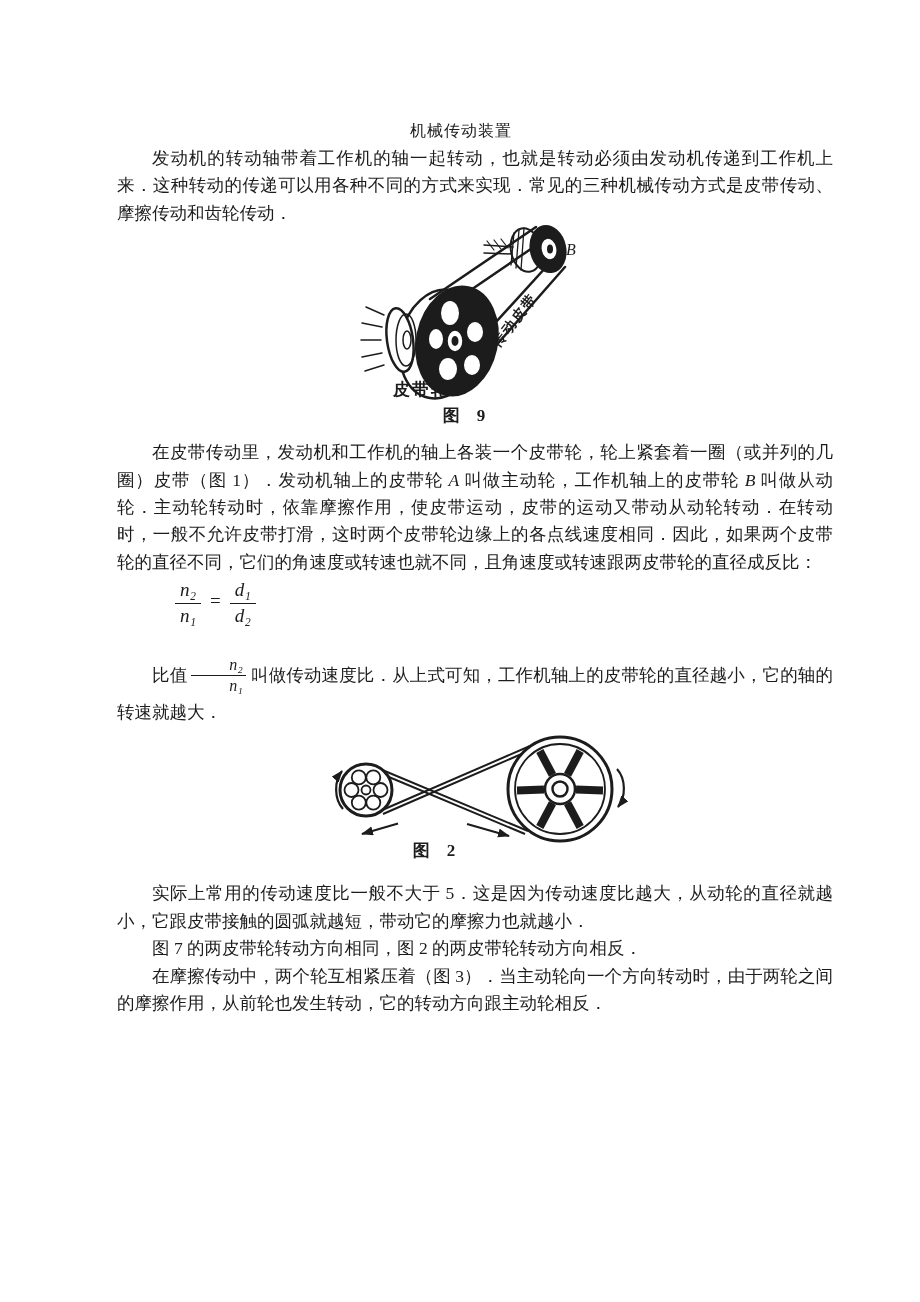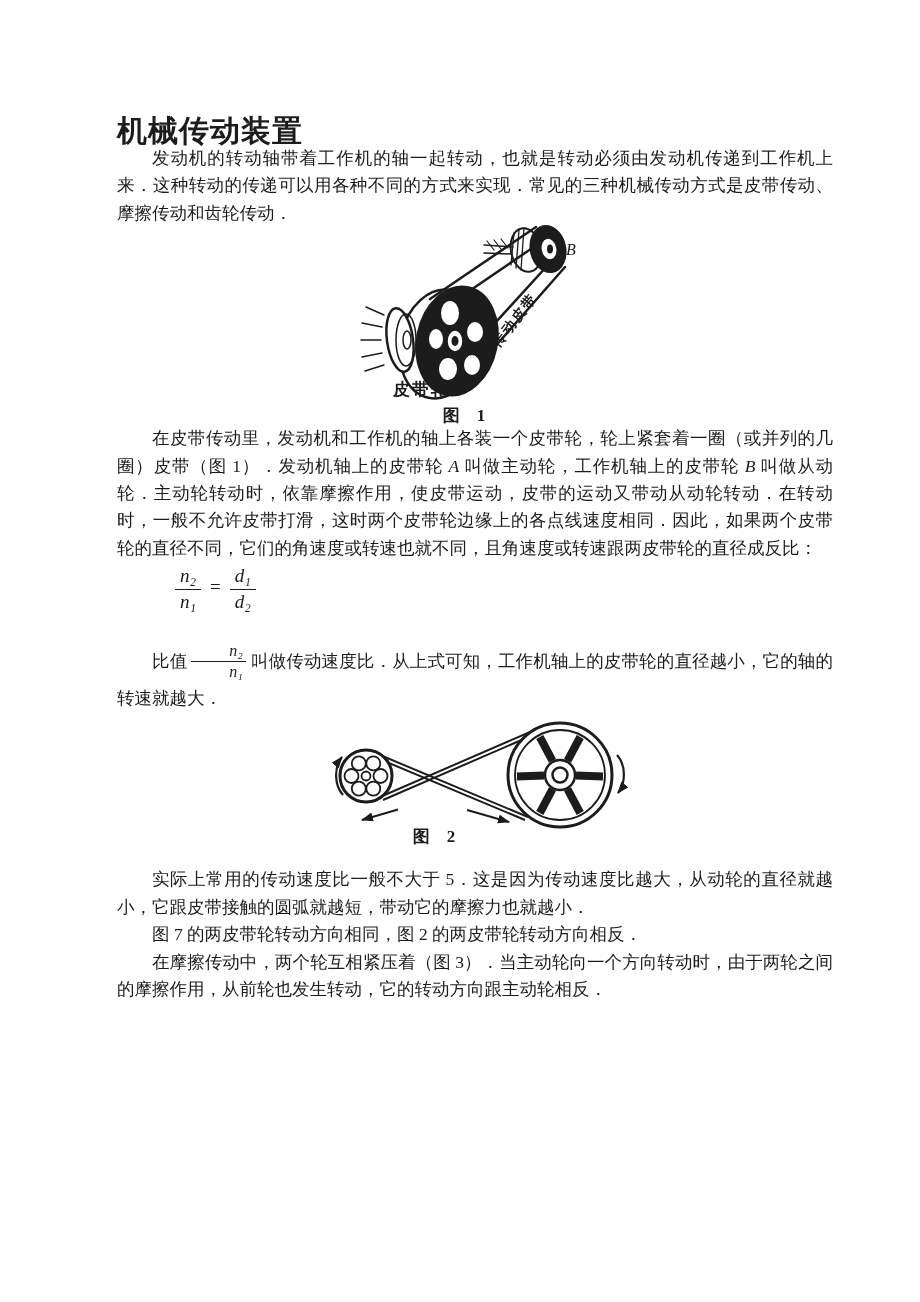--- a/index.html
+++ b/index.html
@@ -10,33 +10,34 @@
     background:#ffffff;
     overflow:hidden;
     font-family:"Liberation Serif","DejaVu Serif",serif;
     color:#1c1c1c;
   }
   .content{
     position:absolute;left:117px;top:0;width:716px;
   }
   .doc-title{
     margin:116px 28px 0 0;
-    font-size:30px;font-weight:bold;
+    text-align:center;
+    font-size:16px;font-weight:normal;
     line-height:29px;
     letter-spacing:1px;
   }
   .para{
     margin:0;
     font-size:17.5px;
     line-height:27.4px;
     text-align:justify;
     text-indent:2em;
   }
   .p1{}
-  .p2{margin-top:0;}
+  .p2{margin-top:14px;}
   .p3{margin-top:22px;}
   .p4{margin-top:20px;}
   .it{font-style:italic;}
 
   
   .formula{
     margin:-4px 0 0 58px;
     height:62px;
     display:flex;align-items:center;gap:9px;
     font-style:italic;font-size:19px;line-height:1.1;
@@ -129,21 +130,21 @@
           <line x1="24" y1="146" x2="5" y2="152" stroke-width="1.5"></line>
           <ellipse cx="40" cy="121" rx="13" ry="32" transform="rotate(-8 40 121)" fill="#ffffff" stroke-width="2.5"></ellipse>
           <ellipse cx="46" cy="121" rx="10" ry="26" stroke-width="1.5"></ellipse>
           <ellipse cx="47" cy="121" rx="4" ry="9" stroke-width="1.5"></ellipse>
         </g>
       </g>
       <text x="206" y="36" font-size="16" font-style="italic" fill="#1c1c1c">B</text>
       <text transform="translate(158,104) rotate(-52)" text-anchor="middle" font-size="14" font-weight="bold" letter-spacing="2" fill="#1c1c1c">传动皮带</text>
       <text x="33" y="176" font-size="17" font-weight="bold" letter-spacing="2" fill="#1c1c1c">皮带轮</text>
     </svg>
-    <div class="fig-caption">图　1</div>
+    <div class="fig-caption">图　9</div>
 
     <p class="para p2"><span>在皮带传动里，发动机和工作机的轴上各装一个皮带轮，轮上紧套着一圈（或并列的几圈）皮带（图 1）．发动机轴上的皮带轮 </span><span class="it">A</span><span> 叫做主动轮，工作机轴上的皮带轮 </span><span class="it">B</span><span> 叫做从动轮．主动轮转动时，依靠摩擦作用，使皮带运动，皮带的运动又带动从动轮转动．在转动时，一般不允许皮带打滑，这时两个皮带轮边缘上的各点线速度相同．因此，如果两个皮带轮的直径不同，它们的角速度或转速也就不同，且角速度或转速跟两皮带轮的直径成反比：</span></p>
 
     <div class="formula">
       <span class="frac">
         <span class="fnum">n₂</span>
         <span class="fden">n₁</span>
       </span>
       <span class="feq">=</span>
       <span class="frac">

